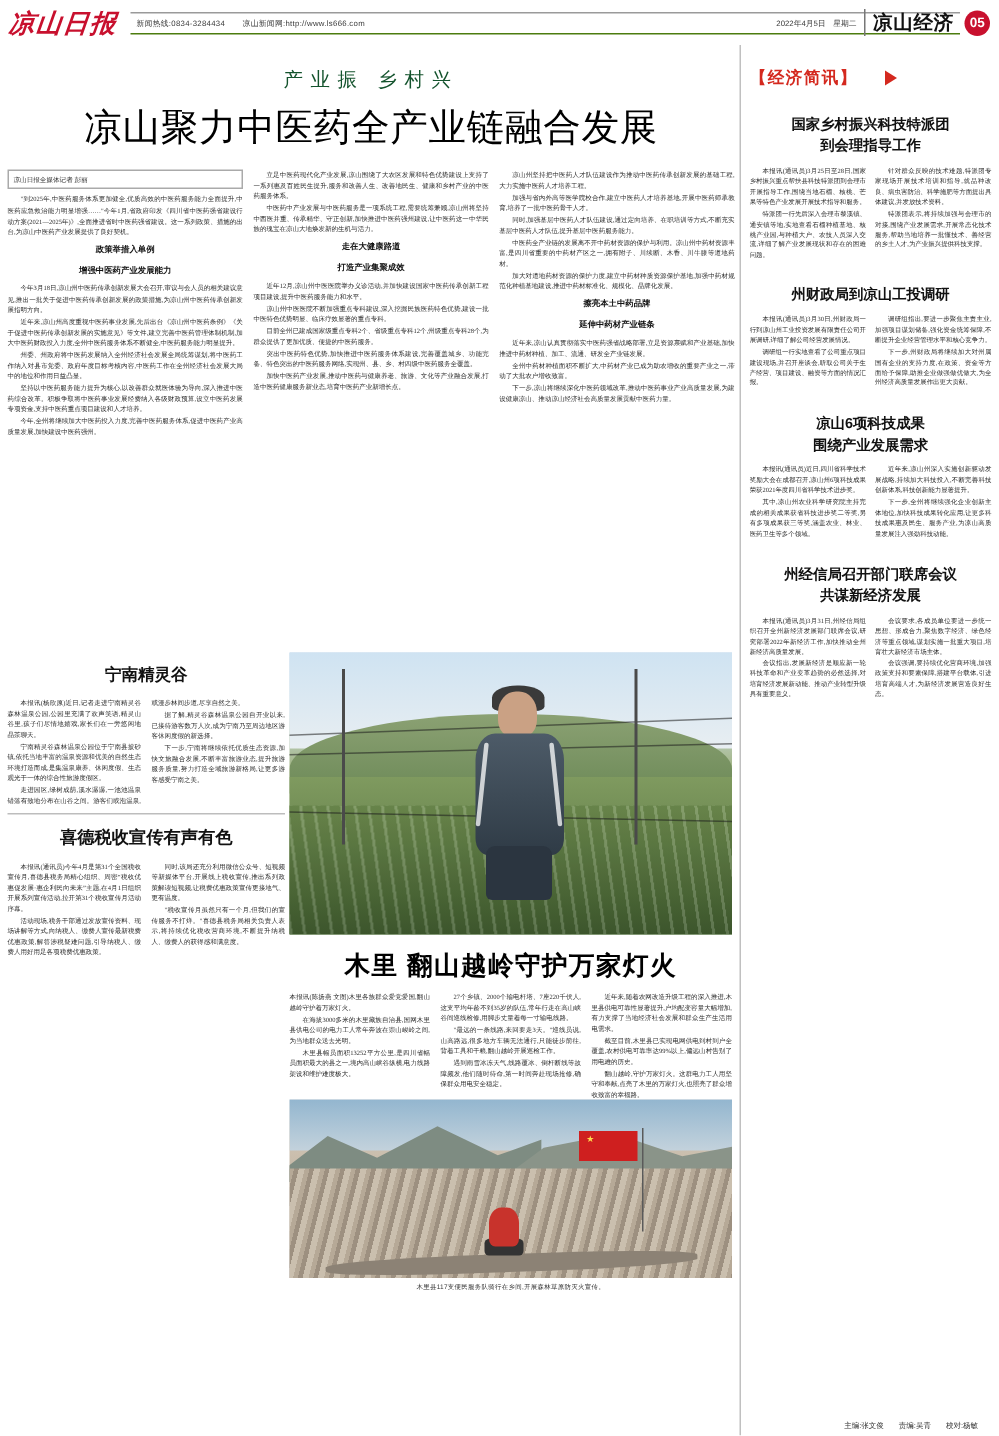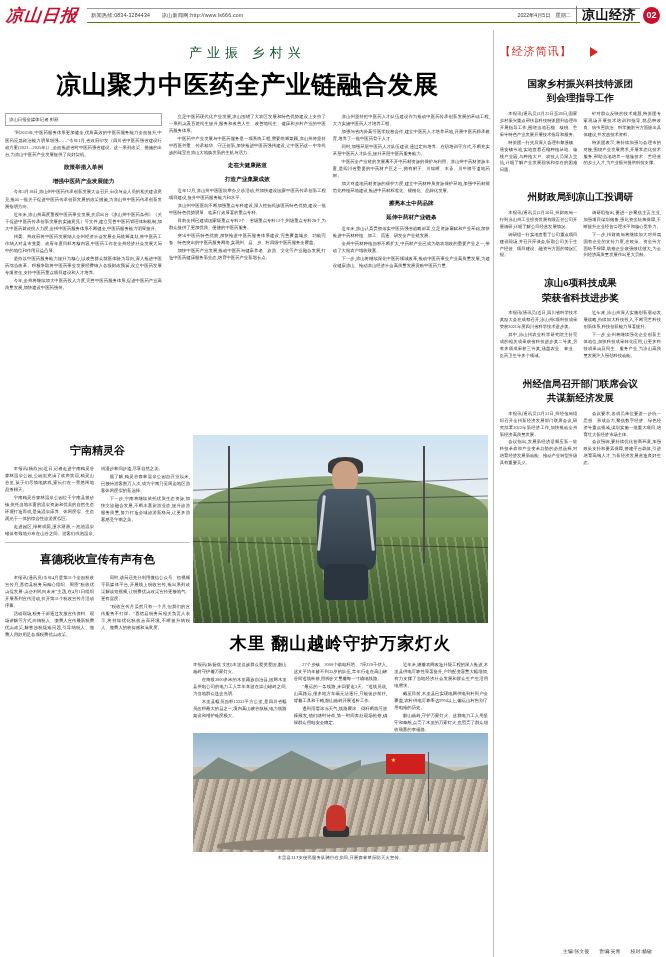--- a/index.html
+++ b/index.html
@@ -106,21 +106,21 @@
   .lead-head { text-align: center; padding-top: 14px; }
   .shoulder {
     font-size: 13px;
     letter-spacing: 5px;
     color: #14532d;
     font-weight: normal;
     font-family: "Liberation Sans", sans-serif;
   }
   .main-title {
     font-size: 25px;
-    font-weight: bold;
+    font-weight: normal;
     color: #000;
     letter-spacing: 0.5px;
     margin-top: 6px;
     font-family: "Liberation Sans", sans-serif;
   }
 
   
   .lead-body {
     display: flex;
     gap: 7px;
@@ -260,21 +260,21 @@
     color: #333;
     text-align: center;
     margin-top: 3px;
     letter-spacing: .2px;
   }
 
   
   .brief-tag {
     color: #d4291f;
     font-size: 11px;
-    font-weight: normal;
+    font-weight: bold;
     letter-spacing: 1px;
     padding: 14px 0 6px 0;
     display: flex;
     align-items: center;
     gap: 18px;
   }
   .tri { width: 0; height: 0; border-left: 8px solid #d4291f;
          border-top: 5px solid transparent; border-bottom: 5px solid transparent; }
   .r-head {
     text-align: center;
@@ -313,21 +313,21 @@
     <div class="mast-left-info">
       <span>新闻热线:0834-3284434</span>
       <span>凉山新闻网:http://www.ls666.com</span>
     </div>
     <div class="mast-right-info">
       <span>2022年4月5日</span>
       <span>星期二</span>
       <span class="section-name">凉山经济</span>
     </div>
   </div>
-  <div class="page-badge">02</div>
+  <div class="page-badge">05</div>
 </div>
 
 <div class="page">
 
   <div class="col-main">
 
     <div class="lead-head">
       <div class="shoulder">产业振  乡村兴</div>
       <div class="main-title">凉山聚力中医药全产业链融合发展</div>
     </div>
@@ -475,21 +475,21 @@
     </div>
     <div class="r-body">
       <p class="para">本报讯(通讯员)3月30日,州财政局一行到凉山州工业投资发展有限责任公司开展调研,详细了解公司经营发展情况。</p>
       <p class="para">调研组一行实地查看了公司重点项目建设现场,并召开座谈会,听取公司关于生产经营、项目建设、融资等方面的情况汇报。</p>
       <p class="para">调研组指出,要进一步聚焦主责主业,加强项目谋划储备,强化资金统筹保障,不断提升企业经营管理水平和核心竞争力。</p>
       <p class="para">下一步,州财政局将继续加大对州属国有企业的支持力度,在政策、资金等方面给予保障,助推企业做强做优做大,为全州经济高质量发展作出更大贡献。</p>
     </div>
 
     <div class="r-head tall">
       <div>凉山6项科技成果</div>
-      <div>荣获省科技进步奖</div>
+      <div>围绕产业发展需求</div>
     </div>
     <div class="r-body">
       <p class="para">本报讯(通讯员)近日,四川省科学技术奖励大会在成都召开,凉山州6项科技成果荣获2021年度四川省科学技术进步奖。</p>
       <p class="para">其中,凉山州农业科学研究院主持完成的相关成果获省科技进步奖二等奖,另有多项成果获三等奖,涵盖农业、林业、医药卫生等多个领域。</p>
       <p class="para">近年来,凉山州深入实施创新驱动发展战略,持续加大科技投入,不断完善科技创新体系,科技创新能力显著提升。</p>
       <p class="para">下一步,全州将继续强化企业创新主体地位,加快科技成果转化应用,让更多科技成果惠及民生、服务产业,为凉山高质量发展注入强劲科技动能。</p>
     </div>
 
     <div class="r-head tall">
       <div>州经信局召开部门联席会议</div>

